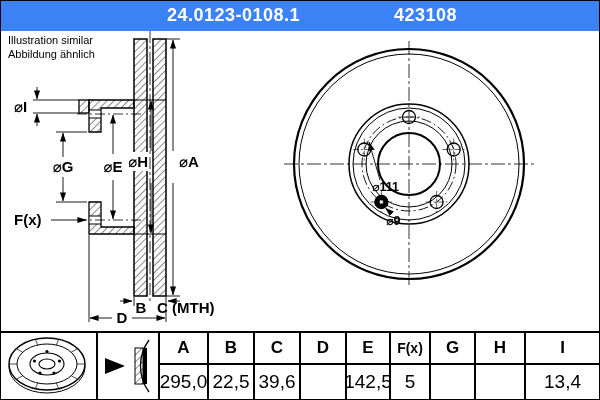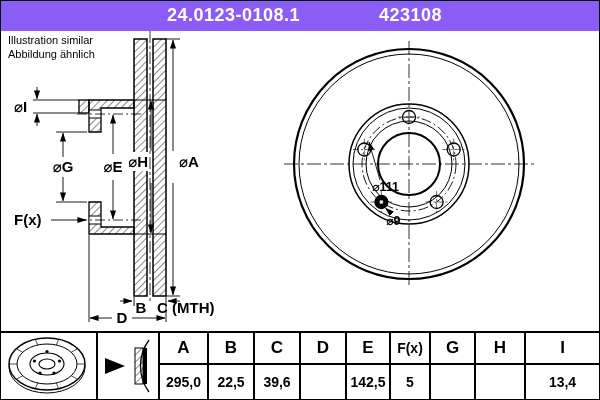--- a/index.html
+++ b/index.html
@@ -2,39 +2,39 @@
 <html><head>
 <meta charset="utf-8">
 <style>
   *{margin:0;padding:0;box-sizing:border-box}
   html,body{background:#fff}
   body{width:600px;height:400px;font-family:"Liberation Sans","DejaVu Sans",sans-serif}
   .page{position:relative;width:600px;height:400px;background:#fff;border:1px solid #000;overflow:hidden}
   .header{position:absolute;top:0;left:0;right:0;height:30px;color:#fff;z-index:3}
   .header span{position:absolute;top:4px;font-weight:bold;font-size:18px;letter-spacing:.5px}
   .header .pn{left:166px}
-  .header .cn{left:378px}
+  .header .cn{left:393px}
   .note{position:absolute;top:33px;left:7px;font-size:11px;line-height:1.25;color:#000;z-index:2}
   .drawing{position:absolute;top:0;left:0;z-index:1}
   .spec-table{position:absolute;left:0;right:0;top:330px;bottom:0;display:flex;border-top:2px solid #000;background:#fff;z-index:2}
   .icell{border-right:2px solid #000;display:flex;align-items:center;justify-content:center;background:#fff}
   .icon1{width:97px}.icon2{width:62px}
   .col{display:flex;flex-direction:column;border-right:2px solid #000}
   .col.last{border-right:none;flex:1}
   .th{height:32px;border-bottom:2px solid #000;display:flex;align-items:center;justify-content:center;font-weight:bold;font-size:17px}
-  .td{flex:1;display:flex;align-items:center;justify-content:center;font-weight:bold;font-size:14px}
+  .td{flex:1;display:flex;align-items:center;justify-content:center;font-weight:normal;font-size:19px}
   .lbl{font-family:"Liberation Sans","DejaVu Sans",sans-serif;font-size:15px;font-weight:bold;fill:#000}
   .lbl-sm{font-family:"Liberation Sans","DejaVu Sans",sans-serif;font-size:12.5px;font-weight:bold;fill:#000}
 </style>
 </head>
 <body>
 
 <div class="page">
 
-  <div class="header" style="background: #8b5cf6;">
+  <div class="header" style="background: #3b82f6;">
     <span class="pn">24.0123-0108.1</span>
     <span class="cn">423108</span>
   </div>
 
   <div class="note">
     <div>Illustration similar</div>
     <div>Abbildung ähnlich</div>
   </div>
 
   <svg class="drawing" width="600" height="330" viewBox="0 0 600 330">

